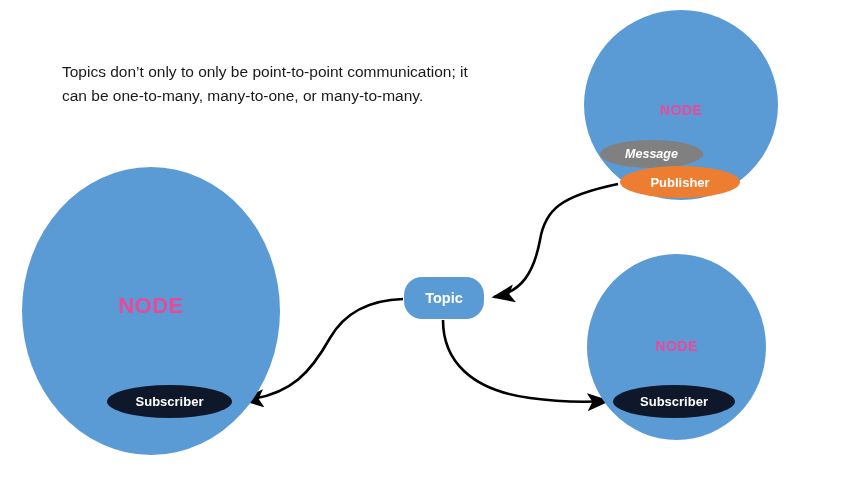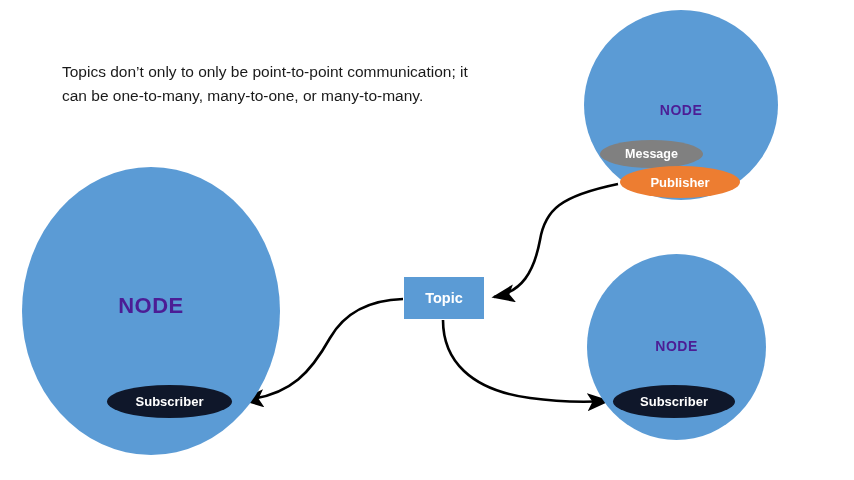--- a/index.html
+++ b/index.html
@@ -56,21 +56,21 @@
   }
   .node-br {
     left: 587px;
     top: 254px;
     width: 179px;
     height: 186px;
   }
 
   .node-label {
     position: absolute;
-    color: #4c1d95;
+    color: #ec4899;
     font-weight: bold;
     text-align: center;
     letter-spacing: 0.5px;
     user-select: none;
   }
   .node-label-big {
     left: 22px;
     top: 293px;
     width: 258px;
     font-size: 22px;
@@ -95,21 +95,21 @@
     display: flex;
     align-items: center;
     justify-content: center;
     color: #ffffff;
     font-weight: bold;
     font-size: 13px;
     user-select: none;
   }
   .pill-subscriber { background: #0f172a; }
   .pill-publisher  { background: #ED7D31; text-align: right; }
-  .pill-message    { background: #808080; }
+  .pill-message    { background: #808080; font-style: italic; }
 
   .sub-left {
     left: 107px;
     top: 385px;
     width: 125px;
     height: 33px;
   }
   .sub-right {
     left: 613px;
     top: 385px;
@@ -131,21 +131,21 @@
   }
 
   
   .topic-box {
     position: absolute;
     left: 404px;
     top: 277px;
     width: 80px;
     height: 42px;
     background: #5B9BD5;
-    border-radius: 0;
+    border-radius: 18px;
     display: flex;
     align-items: center;
     justify-content: center;
     color: #ffffff;
     font-weight: bold;
     font-size: 14.5px;
     user-select: none;
   }
 
   

